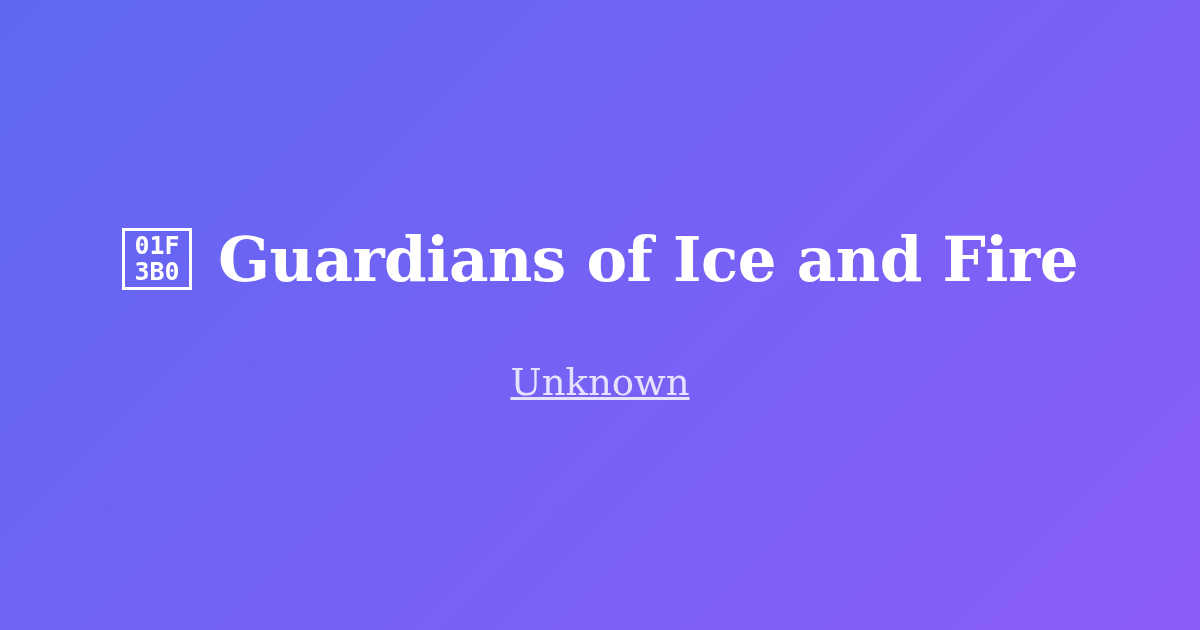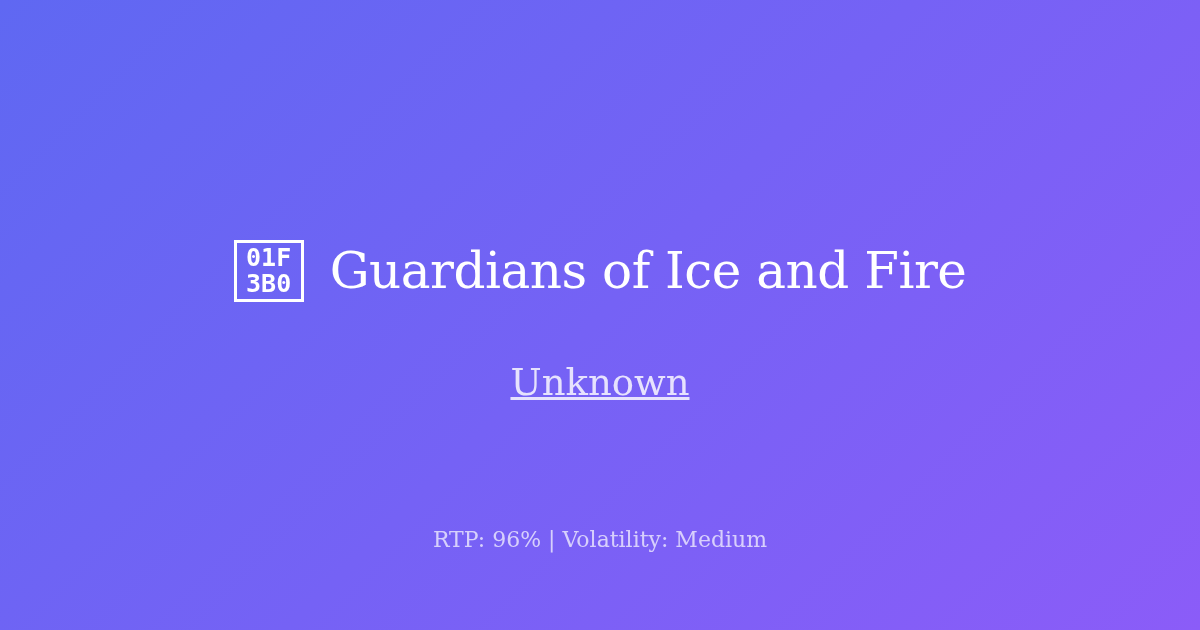--- a/index.html
+++ b/index.html
@@ -32,21 +32,20 @@
     position: absolute;
     top: 228px;
     left: 0;
     right: 0;
     display: flex;
     align-items: center;
     justify-content: center;
     gap: 26px;
     padding: 0 24px;
     box-sizing: border-box;
-    margin-top: 12px;
   }
 
   
   .tofu-icon {
     flex: 0 0 auto;
     box-sizing: border-box;
     width: 70px;
     height: 62px;
     border: 3px solid #ffffff;
     display: flex;
@@ -63,22 +62,22 @@
     font-weight: 700;
     font-size: 25px;
     letter-spacing: 0px;
     color: #ffffff;
     line-height: 1.06;
   }
 
   .og-title {
     margin: 0;
     font-family: "DejaVu Serif", "Liberation Serif", serif;
-    font-weight: 400;
-    font-size: 50px;
+    font-weight: 700;
+    font-size: 61px;
     line-height: 1;
     color: #ffffff;
     white-space: nowrap;
     letter-spacing: -0.5px;
   }
 
   .og-subtitle {
     position: absolute;
     top: 364px;
     left: 0;
@@ -118,15 +117,14 @@
       <span>01F</span>
       <span>3B0</span>
     </div>
 
     <h1 class="og-title">Guardians of Ice and Fire</h1>
 
   </div>
 
   <p class="og-subtitle">Unknown</p>
 
-  <p class="og-meta">RTP: 96% | Volatility: Medium</p>
 
 </div>
 
 </body></html>

